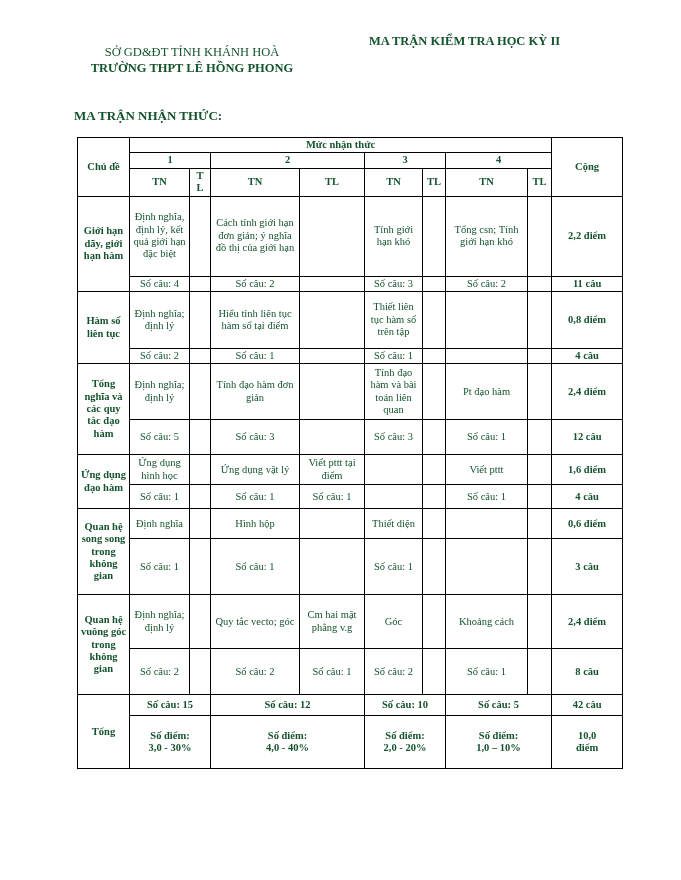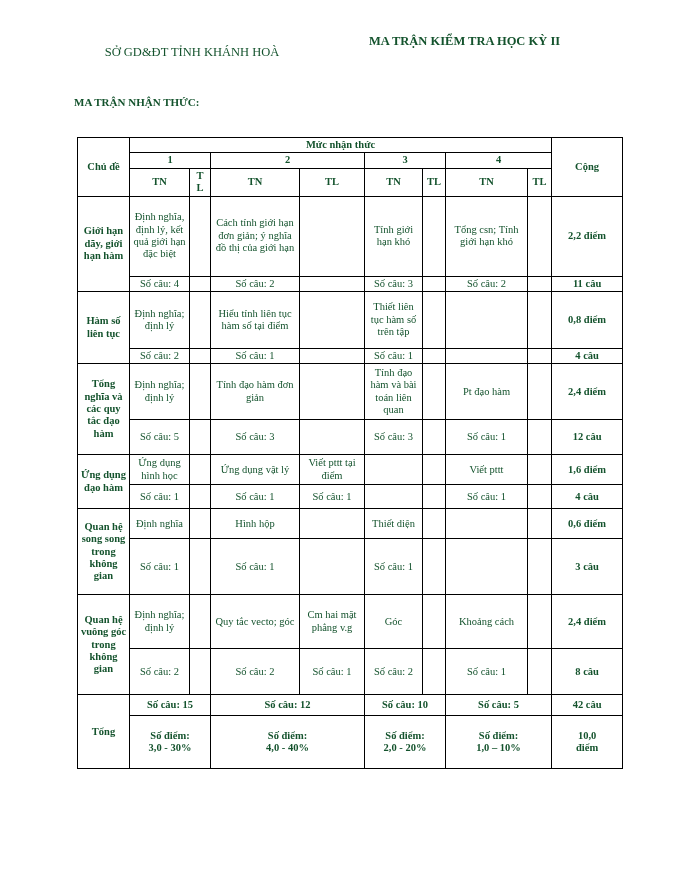--- a/index.html
+++ b/index.html
@@ -27,23 +27,23 @@
     position: absolute;
     top: 33px; left: 335px;
     width: 235px;
     text-align: center;
     font-weight: bold;
     font-size: 12.5px;
     line-height: 17px;
   }
   .section-title {
     position: absolute;
-    top: 96px; left: 62px;
+    top: 108px; left: 62px;
     font-weight: bold;
-    font-size: 11px;
+    font-size: 13px;
   }
   
   table.matrix {
     position: absolute;
     top: 137px; left: 65px;
     width: 545px;
     border-collapse: collapse;
     table-layout: fixed;
   }
   table.matrix td {
@@ -62,20 +62,21 @@
   td.pre { white-space: pre-line; }
   td.tot { font-weight: bold; font-size: 11px; }
 </style>
 </head>
 <body>
 
 <div class="page">
 
   <div class="doc-header-left">
     <div>SỞ GD&amp;ĐT TỈNH KHÁNH HOÀ</div>
+    <div class="school">TRƯỜNG THPT LÊ HỒNG PHONG</div>
   </div>
 
   <div class="doc-header-right">
     <div>MA TRẬN KIỂM TRA HỌC KỲ II</div>
   </div>
 
   <div class="section-title">MA TRẬN NHẬN THỨC:</div>
 
   <table class="matrix">
     <colgroup>

